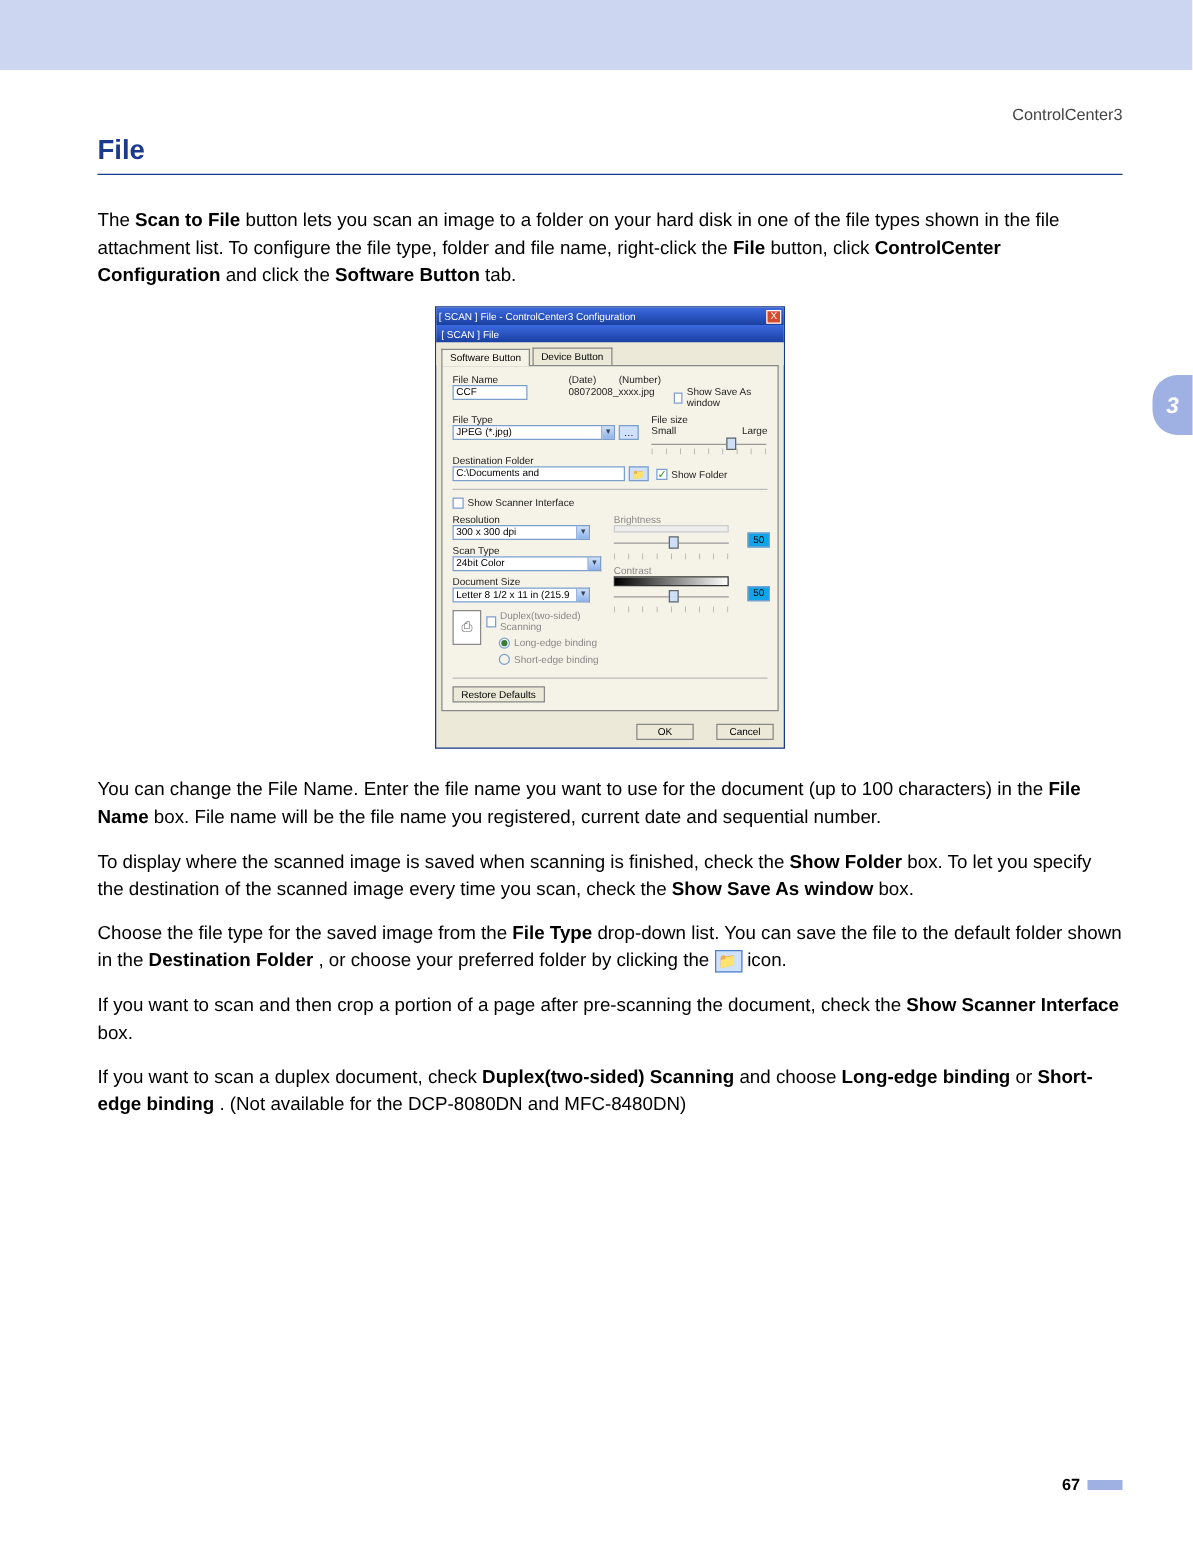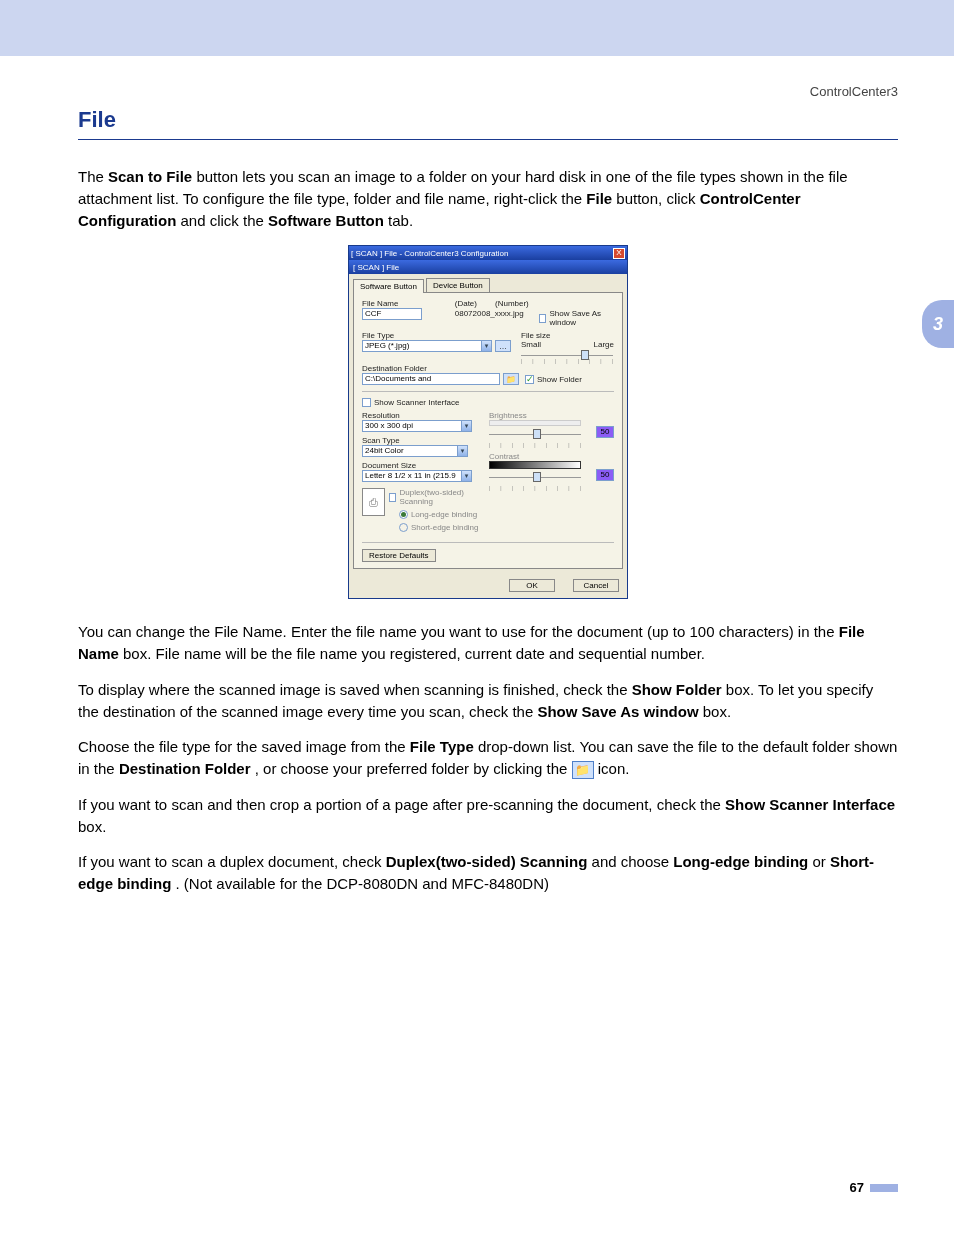--- a/index.html
+++ b/index.html
@@ -33,21 +33,21 @@
   .btn-small { border: 1px solid #888; background: #ece9d8; font-size: 8px; padding: 1px 6px; text-align: center; }
   .folder-icon { width: 16px; height: 12px; border: 1px solid #7b9ecd; background: #cfe1fb; display: inline-flex; align-items: center; justify-content: center; font-size: 8px; }
   .two-col { display: flex; gap: 10px; }
   .left-col { flex: 1.1; }
   .right-col { flex: 1; }
   .rc-lbl { color: #888; font-size: 8px; }
   .slider-track { height: 1px; background: #999; width: 92px; position: relative; margin: 6px 0 2px 0; }
   .slider-thumb { width: 8px; height: 10px; border: 1px solid #666; background: #cde0f7; position: absolute; top: -5px; left: 44px; }
   .slider-ticks { display: flex; justify-content: space-between; width: 92px; font-size: 5px; color: #888; }
   .contrast-bar { width: 92px; height: 8px; background: linear-gradient(90deg,#000,#fff); border: 1px solid #333; }
-  .slider-val { width: 18px; height: 12px; border: 1px solid #7b9ecd; background: #8b5cf6; font-size: 8px; text-align: center; margin-left: 15px; display: inline-block; }
+  .slider-val { width: 18px; height: 12px; border: 1px solid #7b9ecd; background: #0ea5e9; font-size: 8px; text-align: center; margin-left: 15px; display: inline-block; }
   .duplex-box { display: flex; gap: 4px; margin-top: 6px; }
   .dup-icon { width: 28px; height: 28px; border: 1px solid #888; background: #fff; display: flex; align-items: center; justify-content: center; font-size: 11px; color:#666; }
   .rad { width: 9px; height: 9px; border: 1px solid #7b9ecd; border-radius: 50%; display: inline-block; margin-right: 3px; position: relative; }
   .rad.sel::after{ content:""; width:5px; height:5px; background:#3a7a3a; border-radius:50%; position:absolute; top:1px; left:1px;}
   .hr { border-top: 1px solid #bbb; margin: 6px 0; }
   .dlg-footer { display: flex; justify-content: flex-end; gap: 18px; padding: 6px 8px; }
   .browse-icon-inline { display:inline-block; width:22px; height:18px; background:#cfe1fb; border:1px solid #4e7fc8; vertical-align:middle; text-align:center; font-size:12px; line-height:16px;}
 
   .greyed{color:#888;}
 </style>
@@ -161,21 +161,21 @@
 
       <div class="two-col">
         <div class="left-col">
           <div class="lbl">Resolution</div>
           <div class="row">
             <div class="sel" style="width:100px">300 x 300 dpi</div>
             <div class="sel-dd">▾</div>
           </div>
           <div class="lbl">Scan Type</div>
           <div class="row">
-            <div class="sel" style="width:96px">24bit Color</div>
+            <div class="sel" style="width:109px">24bit Color</div>
             <div class="sel-dd">▾</div>
           </div>
           <div class="lbl">Document Size</div>
           <div class="row">
             <div class="sel" style="width:100px; overflow:hidden;">Letter 8 1/2 x 11 in (215.9 x 279.4 mm)</div>
             <div class="sel-dd">▾</div>
           </div>
 
           <div class="duplex-box">
             <div class="dup-icon">⎙</div>

